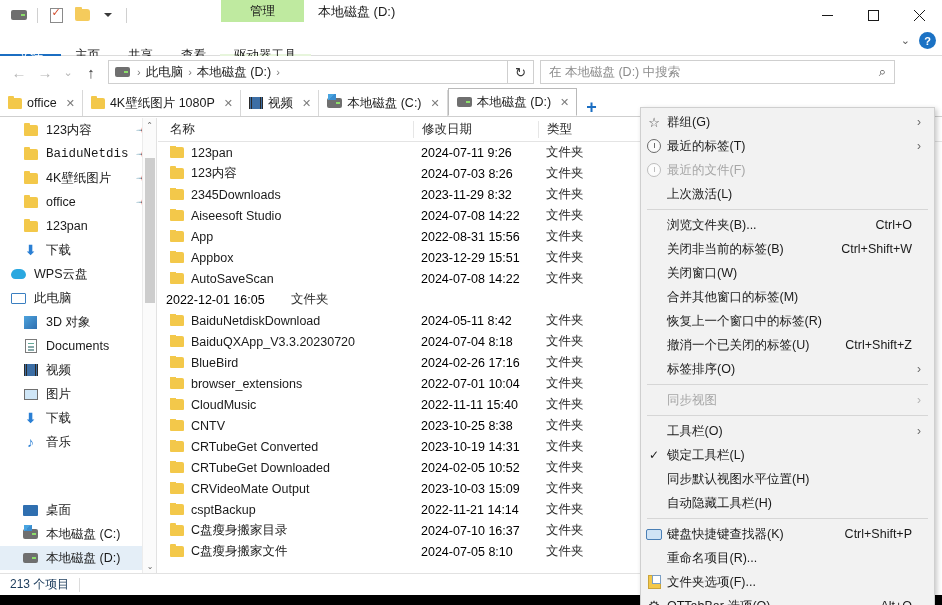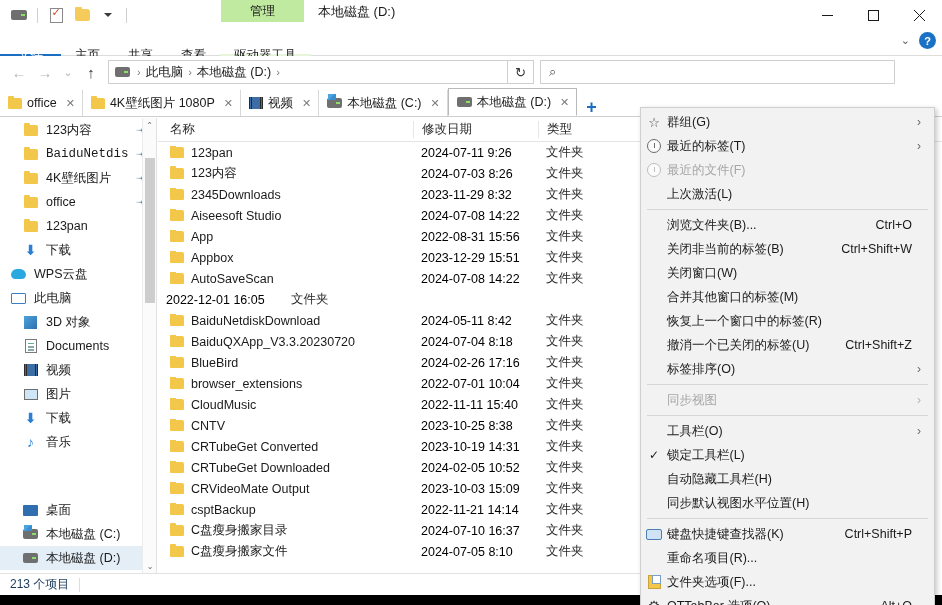--- a/index.html
+++ b/index.html
@@ -222,20 +222,21 @@
         <span class="crumb-sep">›</span>
         <span>此电脑</span>
         <span class="crumb-sep">›</span>
         <span>本地磁盘 (D:)</span>
         <span class="crumb-sep">›</span>
       </div>
     </div>
     <div class="addr-dd">⌄</div>
     <div class="refresh">↻</div>
     <div class="searchbox">
+      <div class="search-ph">在 本地磁盘 (D:) 中搜索</div>
       <div style="color:#4a4a4a;font-size:13px;">⌕</div>
     </div>
   </div>
 
   <div class="tabstrip">
     <div class="qtab">
       <span class="ico-folder"></span>
       <span>office</span>
       <span class="qtab-x">✕</span>
     </div>
@@ -638,26 +639,26 @@
           <span class="mlabel">工具栏(O)</span>
           <span class="arrow">›</span>
         </div>
         <div class="mi">
           <span class="chk">✓</span>
           <span class="mlabel">锁定工具栏(L)</span>
           <span class="arrow"></span>
         </div>
         <div class="mi">
           <span class="mico"></span>
+          <span class="mlabel">同步默认视图水平位置(H)</span>
+          <span class="arrow"></span>
+        </div>
+        <div class="mi">
+          <span class="mico"></span>
           <span class="mlabel">自动隐藏工具栏(H)</span>
-          <span class="arrow"></span>
-        </div>
-        <div class="mi">
-          <span class="mico"></span>
-          <span class="mlabel">同步默认视图水平位置(H)</span>
           <span class="arrow"></span>
         </div>
         <div class="msep"></div>
         <div class="mi">
           <span class="mico">
             <span class="ic-kbd"></span>
           </span>
           <span class="mlabel">键盘快捷键查找器(K)</span>
           <span class="accel">Ctrl+Shift+P</span>
           <span class="arrow"></span>

